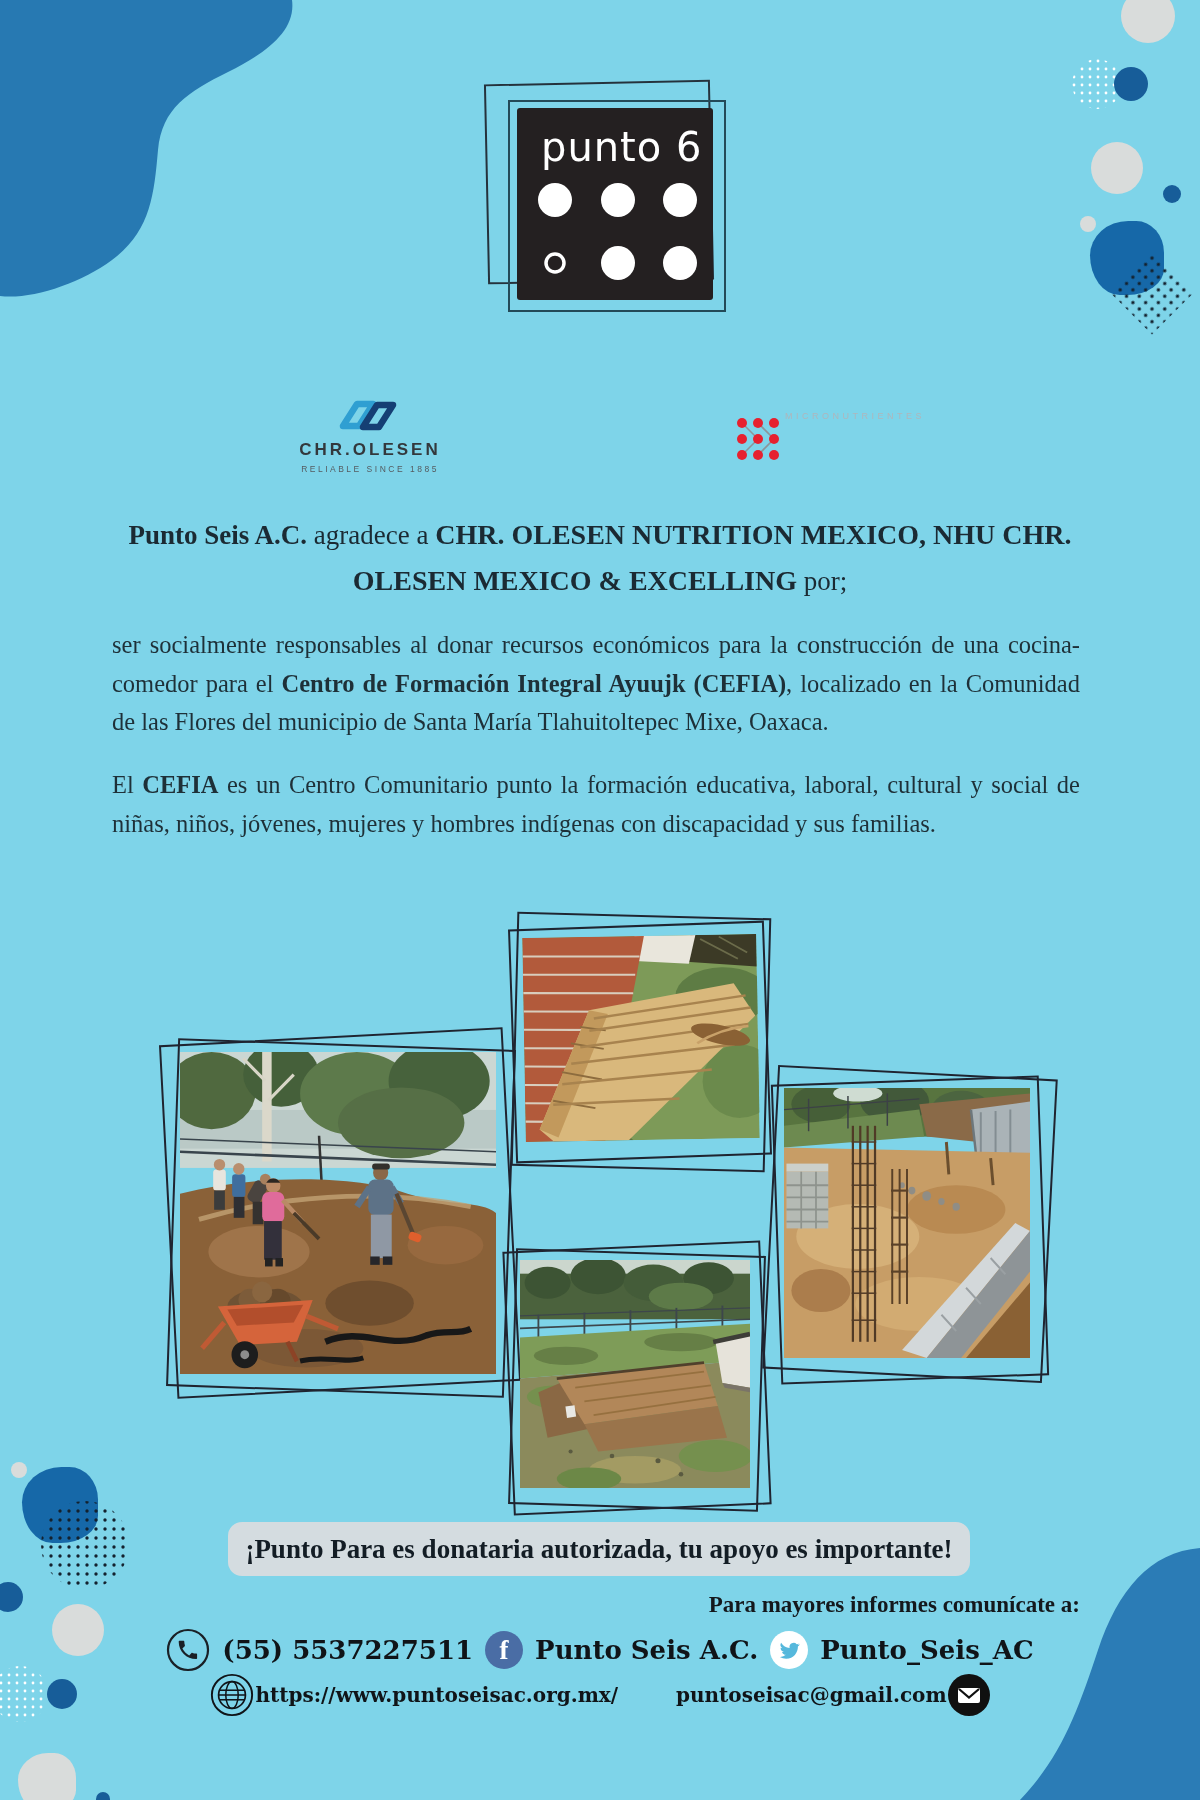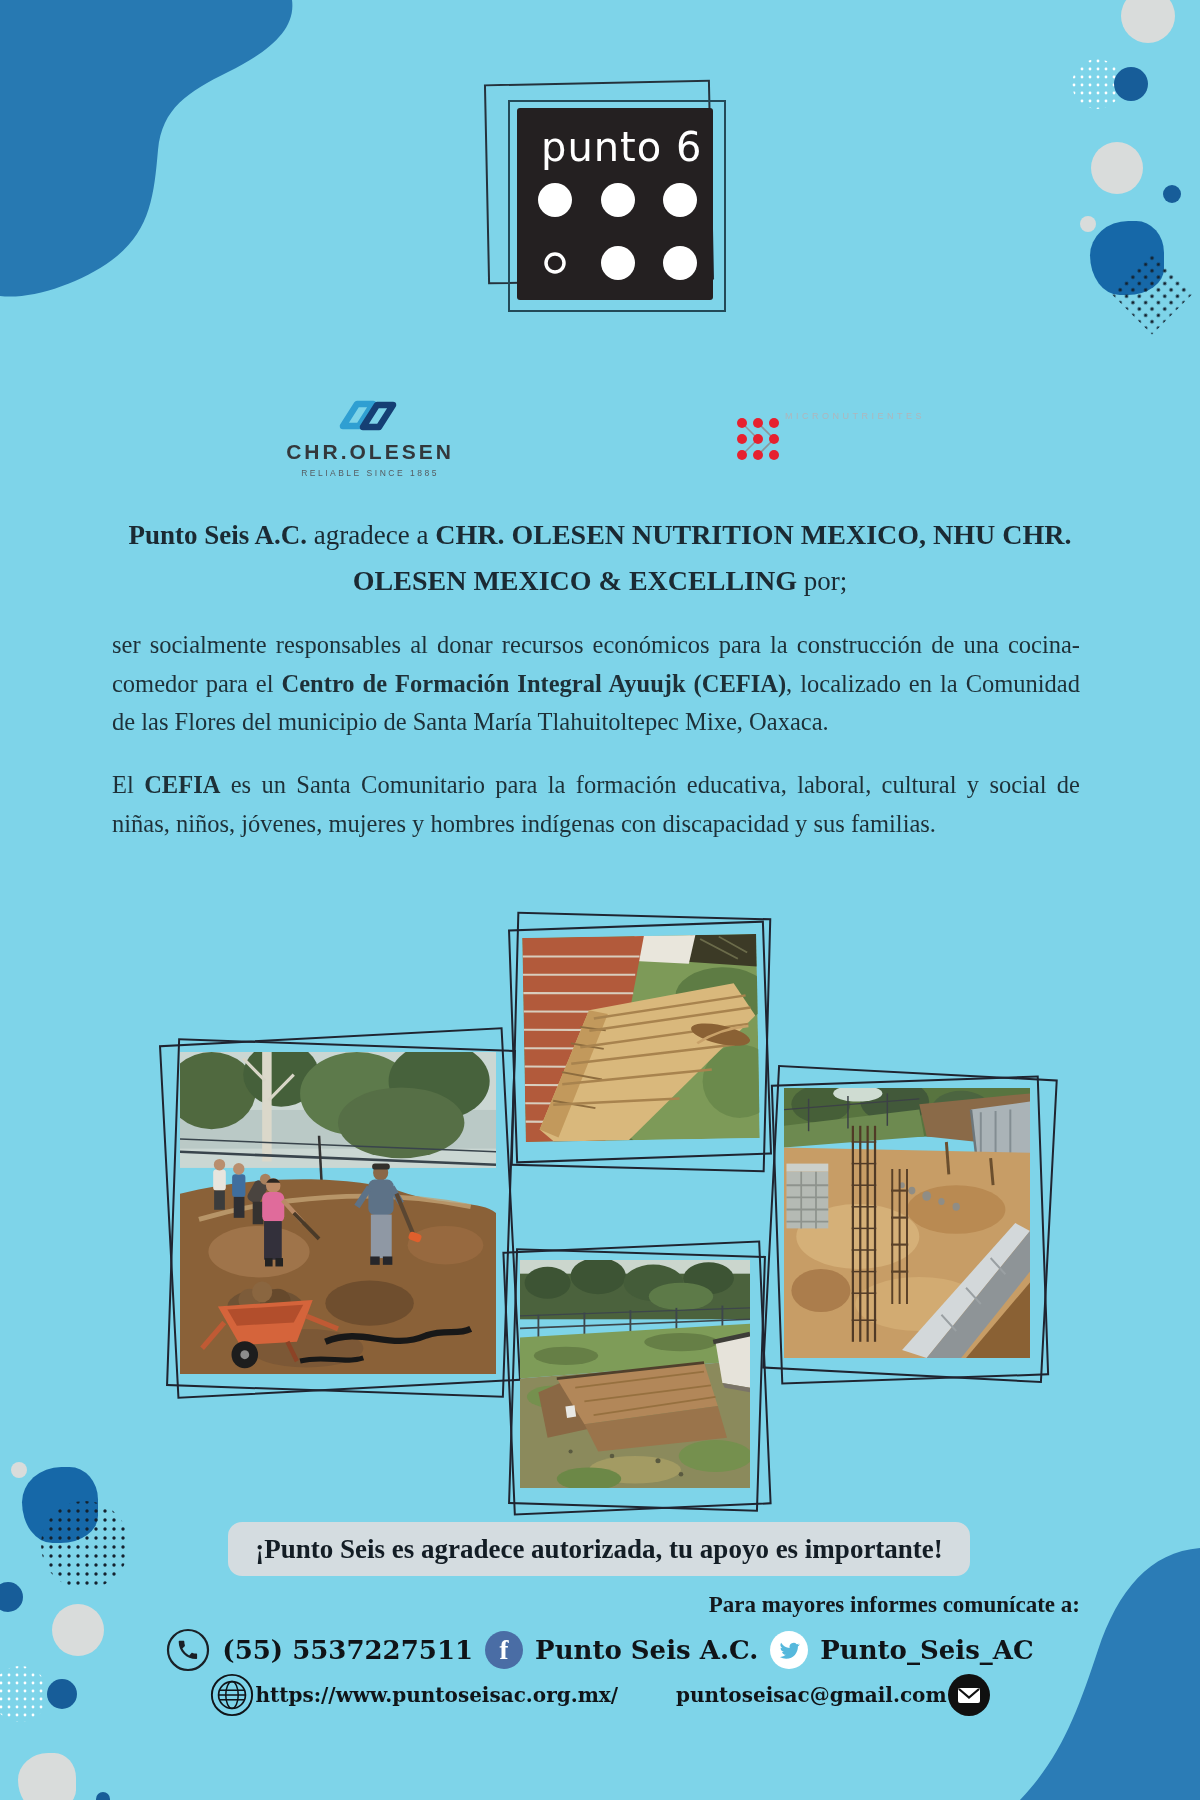--- a/index.html
+++ b/index.html
@@ -9,21 +9,21 @@
   .circle{position:absolute;border-radius:50%;}
   .blob{position:absolute;border-radius:58% 42% 55% 45% / 52% 48% 40% 60%;}
   
   .sketch{position:absolute;border:2px solid #25323c;background:transparent;}
   .p6frame{position:absolute;left:508px;top:100px;width:214px;height:208px;border:2px solid #234a58;}
   .p6square{position:absolute;left:517px;top:108px;width:196px;height:192px;background:#242021;border-radius:3px;}
   .p6text{position:absolute;left:24px;top:16px;color:#fff;font-family:"DejaVu Sans",sans-serif;
           font-size:40px;letter-spacing:1px;font-weight:400;}
   
   .chr{position:absolute;left:250px;top:396px;width:240px;text-align:center;}
-  .chrname{font-family:"Liberation Sans",sans-serif;font-size:21px;font-weight:600;letter-spacing:3px;color:#33383c;margin-top:2px;}
+  .chrname{font-family:"Liberation Sans",sans-serif;font-size:17px;font-weight:600;letter-spacing:3px;color:#33383c;margin-top:2px;}
   .chrtag{font-family:"Liberation Sans",sans-serif;font-size:8.5px;letter-spacing:2.5px;color:#555b60;margin-top:4px;}
   .exc{position:absolute;left:733px;top:410px;display:flex;align-items:flex-start;}
   .excname{font-family:"Liberation Sans",sans-serif;font-size:37px;font-weight:800;color:#22211f;letter-spacing:0;line-height:42px;}
   .exctag{font-family:"Liberation Sans",sans-serif;font-size:9px;letter-spacing:3.5px;color:#aeb6bc;text-align:right;margin-top:1px;}
   
   .heading{position:absolute;left:115px;top:512px;width:970px;text-align:center;font-size:27px;line-height:46px;color:#1b2a33;}
   .heading .caps{font-size:28px;}
   .heading .b{font-weight:700;}
   .para{position:absolute;left:112px;width:968px;font-size:24.5px;line-height:38.5px;text-align:justify;color:#1e3038;}
   .para b{font-weight:700;}
@@ -141,21 +141,21 @@
       <div class="exctag">MICRONUTRIENTES</div>
     </div>
   </div>
 
   <div class="heading">
     <div><span class="b">Punto Seis A.C.</span><span> agradece a </span><span class="caps b">CHR. OLESEN NUTRITION MEXICO, NHU CHR.</span></div>
     <div><span class="caps b">OLESEN MEXICO  &amp; EXCELLING</span><span> por;</span></div>
   </div>
 
   <div class="para" style="top:626px"><span>ser socialmente responsables al donar recursos económicos para la construcción de una cocina-comedor para el </span><b>Centro de Formación Integral Ayuujk (CEFIA)</b><span>, localizado en la Comunidad de las Flores del municipio de Santa María Tlahuitoltepec Mixe, Oaxaca.</span></div>
-  <div class="para" style="top:766px"><span>El </span><b>CEFIA</b><span> es un Santa Comunitario para la formación educativa, laboral, cultural y social de niñas, niños, jóvenes, mujeres y hombres indígenas con discapacidad y sus familias.</span></div>
+  <div class="para" style="top:766px"><span>El </span><b>CEFIA</b><span> es un Centro Comunitario punto la formación educativa, laboral, cultural y social de niñas, niños, jóvenes, mujeres y hombres indígenas con discapacidad y sus familias.</span></div>
 
   <div class="frame" style="left:514px;top:915px;width:250px;height:250px;transform:rotate(1.5deg)"></div>
   <div class="frame" style="left:512px;top:925px;width:252px;height:230px;transform:rotate(-2deg)"></div>
   <div class="photo" style="left:524px;top:936px;width:234px;height:204px;transform:rotate(-1deg)">
     <svg viewBox="0 0 100 100" preserveAspectRatio="none">
       <rect width="100" height="100" fill="#7d9a58"></rect>
       <ellipse cx="85" cy="30" rx="20" ry="14" fill="#5e7c44"></ellipse>
         <ellipse cx="92" cy="72" rx="16" ry="18" fill="#6b8a4c"></ellipse>
       <polygon points="72,0 100,0 100,16 70,13" fill="#3c3a26"></polygon>
       <path d="M76,2 L92,12 M84,1 L96,9" stroke="#6b6b4a" stroke-width="0.8"></path>
@@ -355,21 +355,21 @@
       <polygon points="88,54 100,56 100,58 89,56" fill="#7a7468"></polygon>
       <polygon points="8,58 22,52 30,74 12,78" fill="#8a6844"></polygon>
       <polygon points="16,52 80,45 86,64 28,72" fill="#b28759"></polygon>
       <path d="M24,56 L80,49 M28,62 L83,55 M32,68 L85,60" stroke="#96703f" stroke-width="0.8"></path>
       <path d="M16,52 L80,45" stroke="#50402c" stroke-width="1.2"></path>
       <polygon points="28,72 86,64 90,78 34,84" fill="#9a744b"></polygon>
       <rect x="20" y="64" width="4" height="5" fill="#e8e8e4" transform="rotate(-8 22 66)"></rect>
     </svg>
   </div>
 
-  <div class="banner">¡Punto Seis es agradece autorizada, tu apoyo es importante!</div>
+  <div class="banner">¡Punto Para es donataria autorizada, tu apoyo es importante!</div>
 
   <div class="cintro">Para mayores informes comunícate a:</div>
 
   <div class="crow crowB">
     <svg width="44" height="44" viewBox="0 0 44 44">
       <circle cx="22" cy="22" r="20" fill="none" stroke="#1a2026" stroke-width="2.2"></circle>
       <g transform="translate(9.5,9.5)">
           <path d="M6.9 11.1c1.5 2.9 3.9 5.3 6.8 6.8l2.3-2.3c.3-.3.7-.4 1-.2 1.1.4 2.3.6 3.6.6.6 0 1 .4 1 1v3.6c0 .6-.4 1-1 1C11 21.6 3.2 13.8 3.2 4.2c0-.6.4-1 1-1h3.6c.6 0 1 .4 1 1 0 1.2.2 2.4.6 3.6.1.3 0 .7-.2 1l-2.3 2.3z" fill="#1a2026"></path>
         </g>
     </svg>

